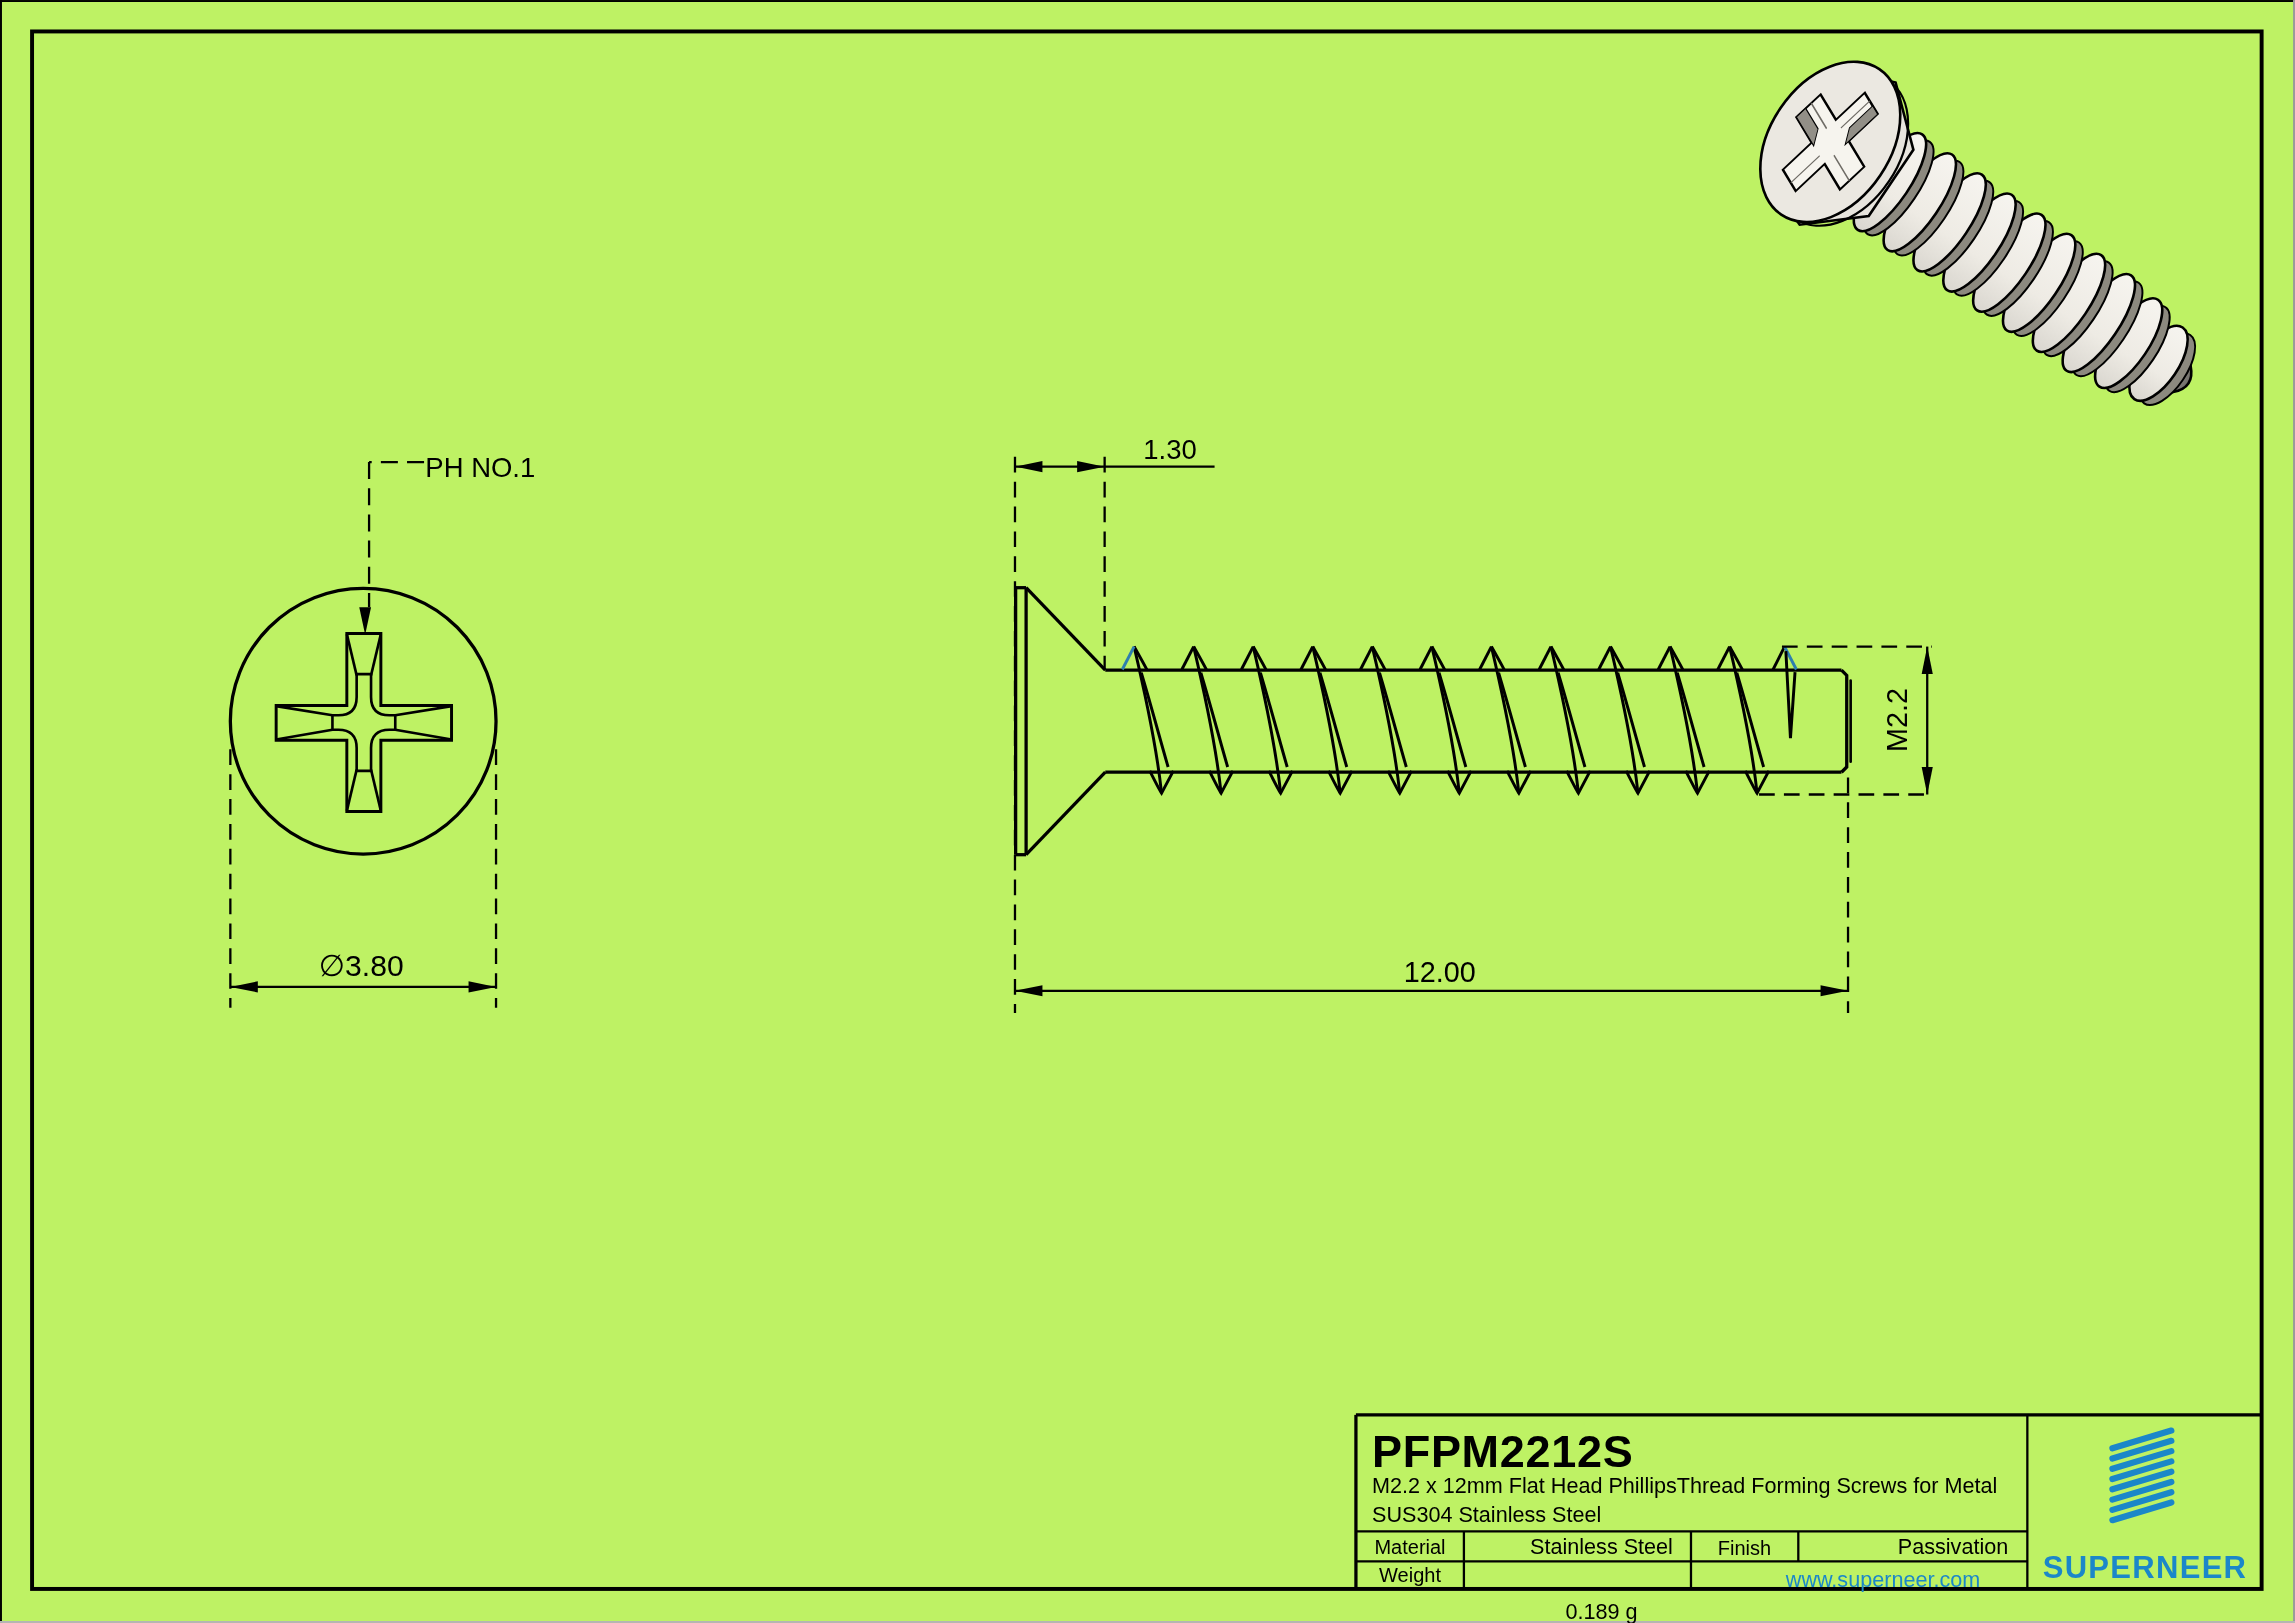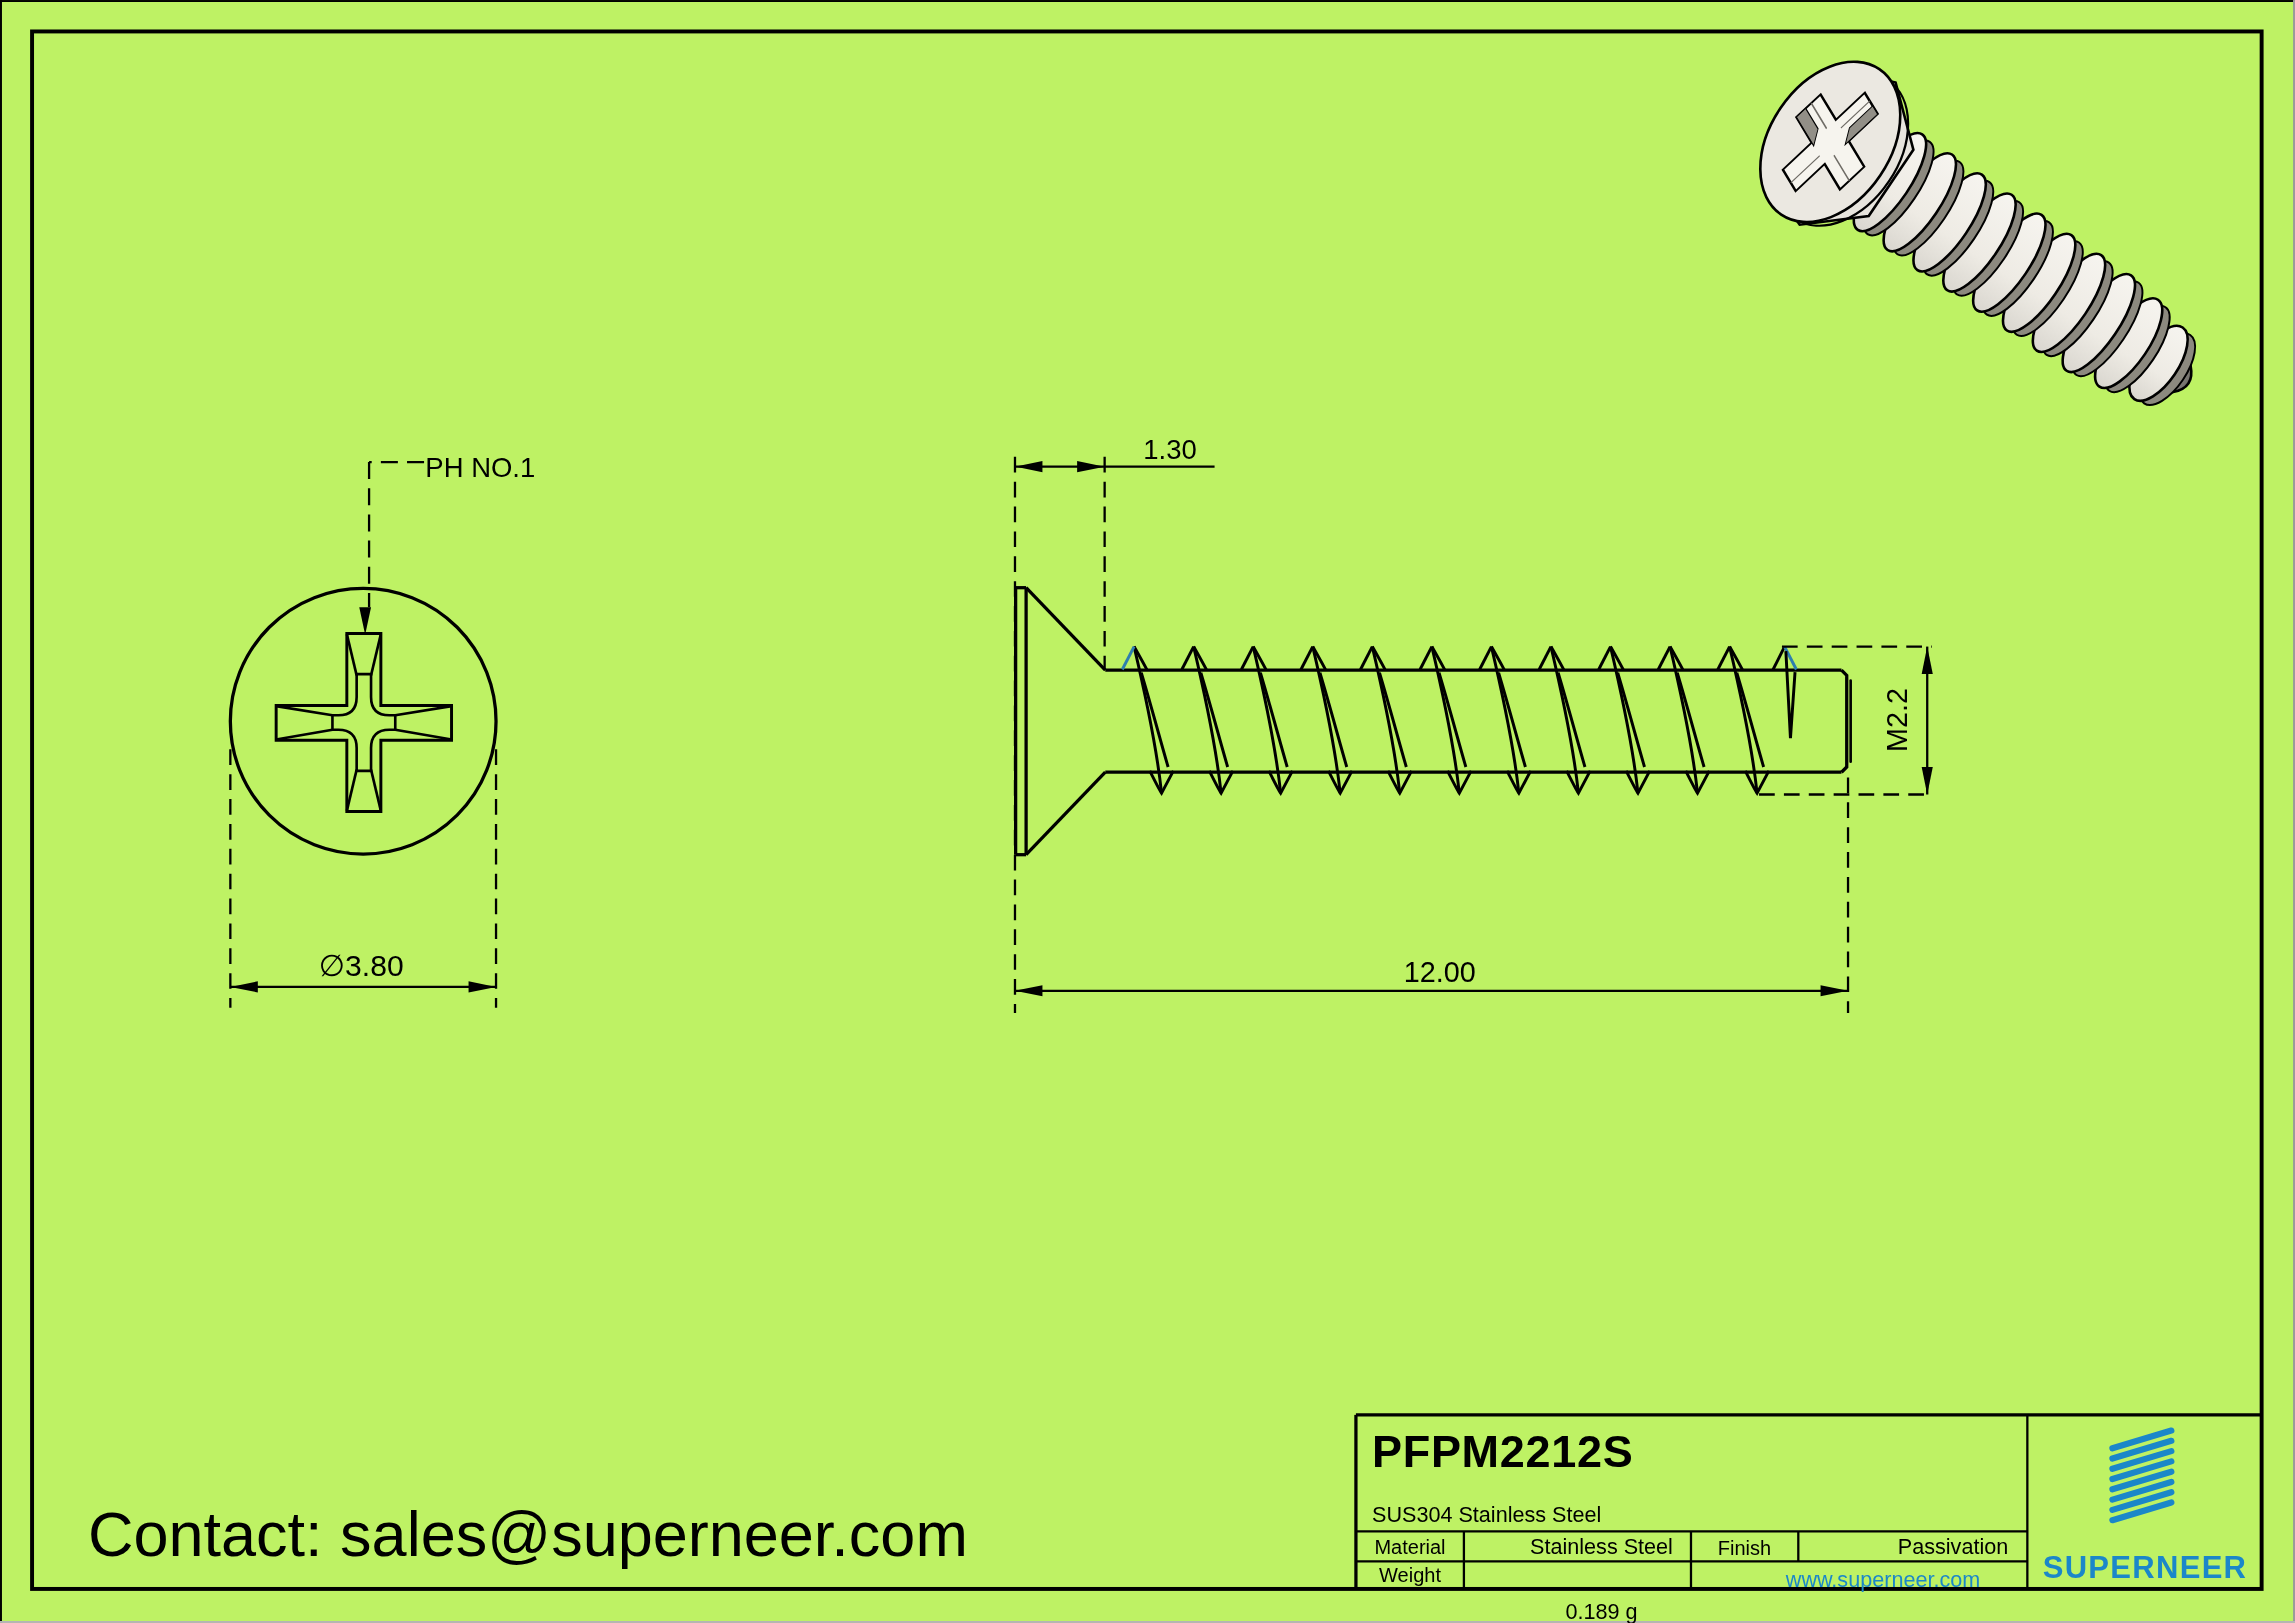--- a/index.html
+++ b/index.html
@@ -247,23 +247,23 @@
         <line x1="3228" y1="2228.7" x2="3318" y2="2201.7"></line>
         <line x1="3228" y1="2244.4" x2="3318" y2="2217.4"></line>
         <line x1="3228" y1="2260.1" x2="3318" y2="2233.1"></line>
         <line x1="3228" y1="2275.8" x2="3318" y2="2248.8"></line>
         <line x1="3228" y1="2291.5" x2="3318" y2="2264.5"></line>
         <line x1="3228" y1="2307.2" x2="3318" y2="2280.2"></line>
         <line x1="3228" y1="2322.9" x2="3318" y2="2295.9"></line>
       </g>
 </svg>
 
-<div class="ov contact" style="left:88px;top:1498px;">Contact: sales@superneer.com</div>
 
 <div class="ov partno" style="left:1372px;top:1426px;">PFPM2212S</div>
+<div class="ov desc" style="left:1372px;top:1471px;">M2.2 x 12mm Flat Head PhillipsThread Forming Screws for Metal</div>
 <div class="ov desc" style="left:1372px;top:1500px;">SUS304 Stainless Steel</div>
 
 <div class="ov cell cell-label" style="left:1356px;top:1532px;width:108px;height:30px;">Material</div>
 <div class="ov cell cell-value" style="left:1464px;top:1532px;width:227px;height:30px;">Stainless Steel</div>
 <div class="ov cell cell-label" style="left:1691px;top:1532px;width:107px;height:33px;">Finish</div>
 <div class="ov cell cell-value" style="left:1799px;top:1532px;width:260px;height:30px;">Passivation</div>
 <div class="ov cell cell-label" style="left:1356px;top:1562px;width:108px;height:27.5px;">Weight</div>
 <div class="ov cell cell-value" style="left:1464px;top:1562px;width:227px;height:27.5px;margin-top:36px;">0.189 g</div>
 <div class="ov cell cell-value link" style="left:1691px;top:1562px;width:336px;height:36px;">www.superneer.com</div>
 <div class="ov cell brand" style="left:2028px;top:1549px;width:234px;height:37px;">SUPERNEER</div>

